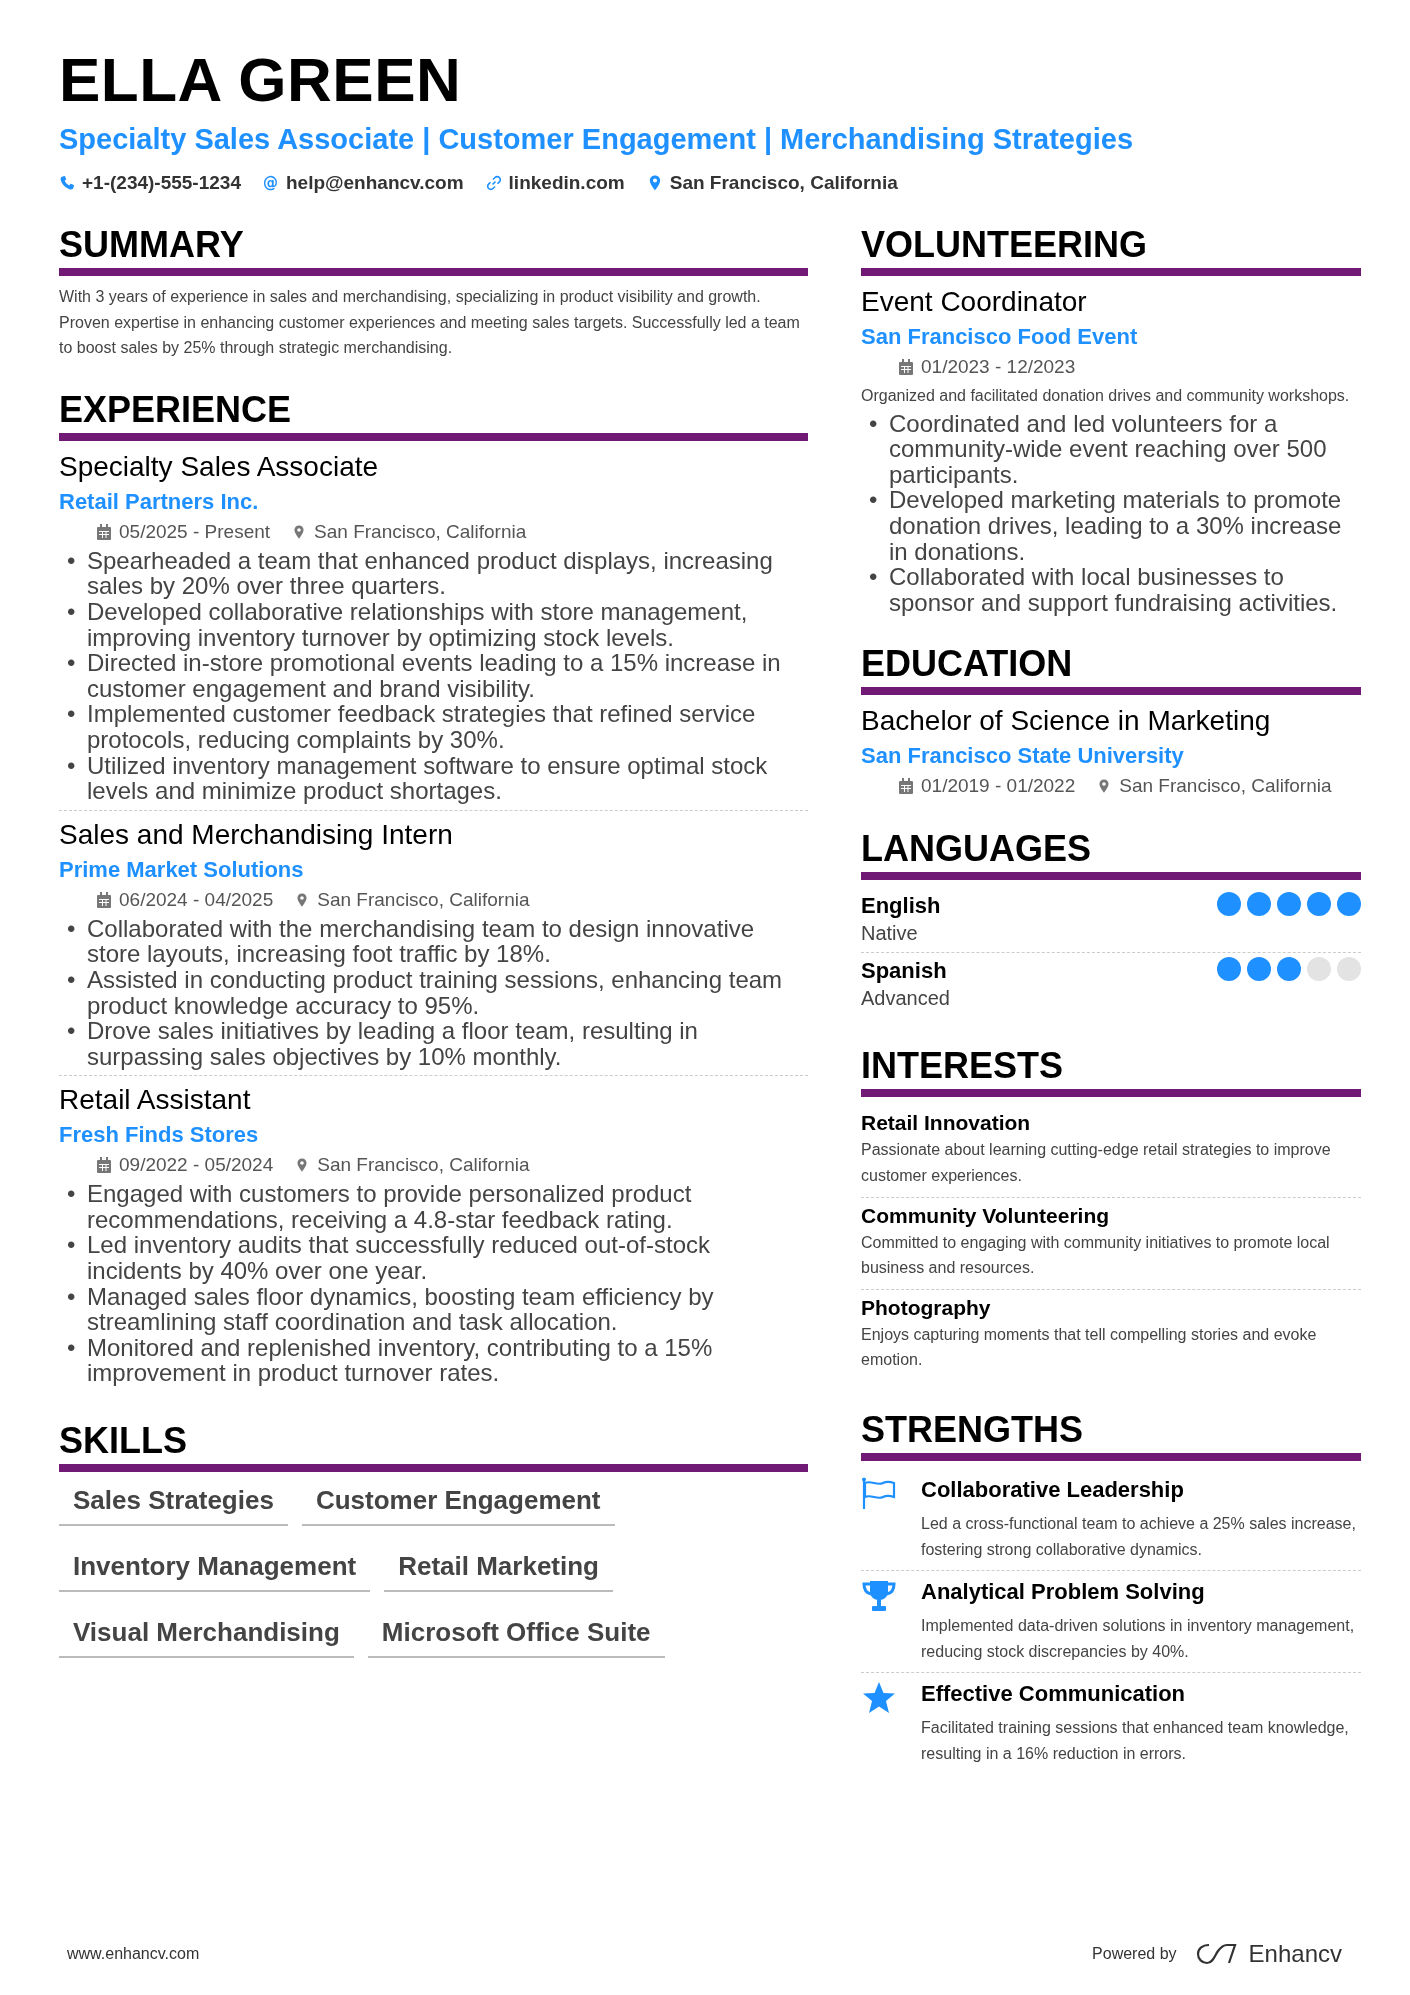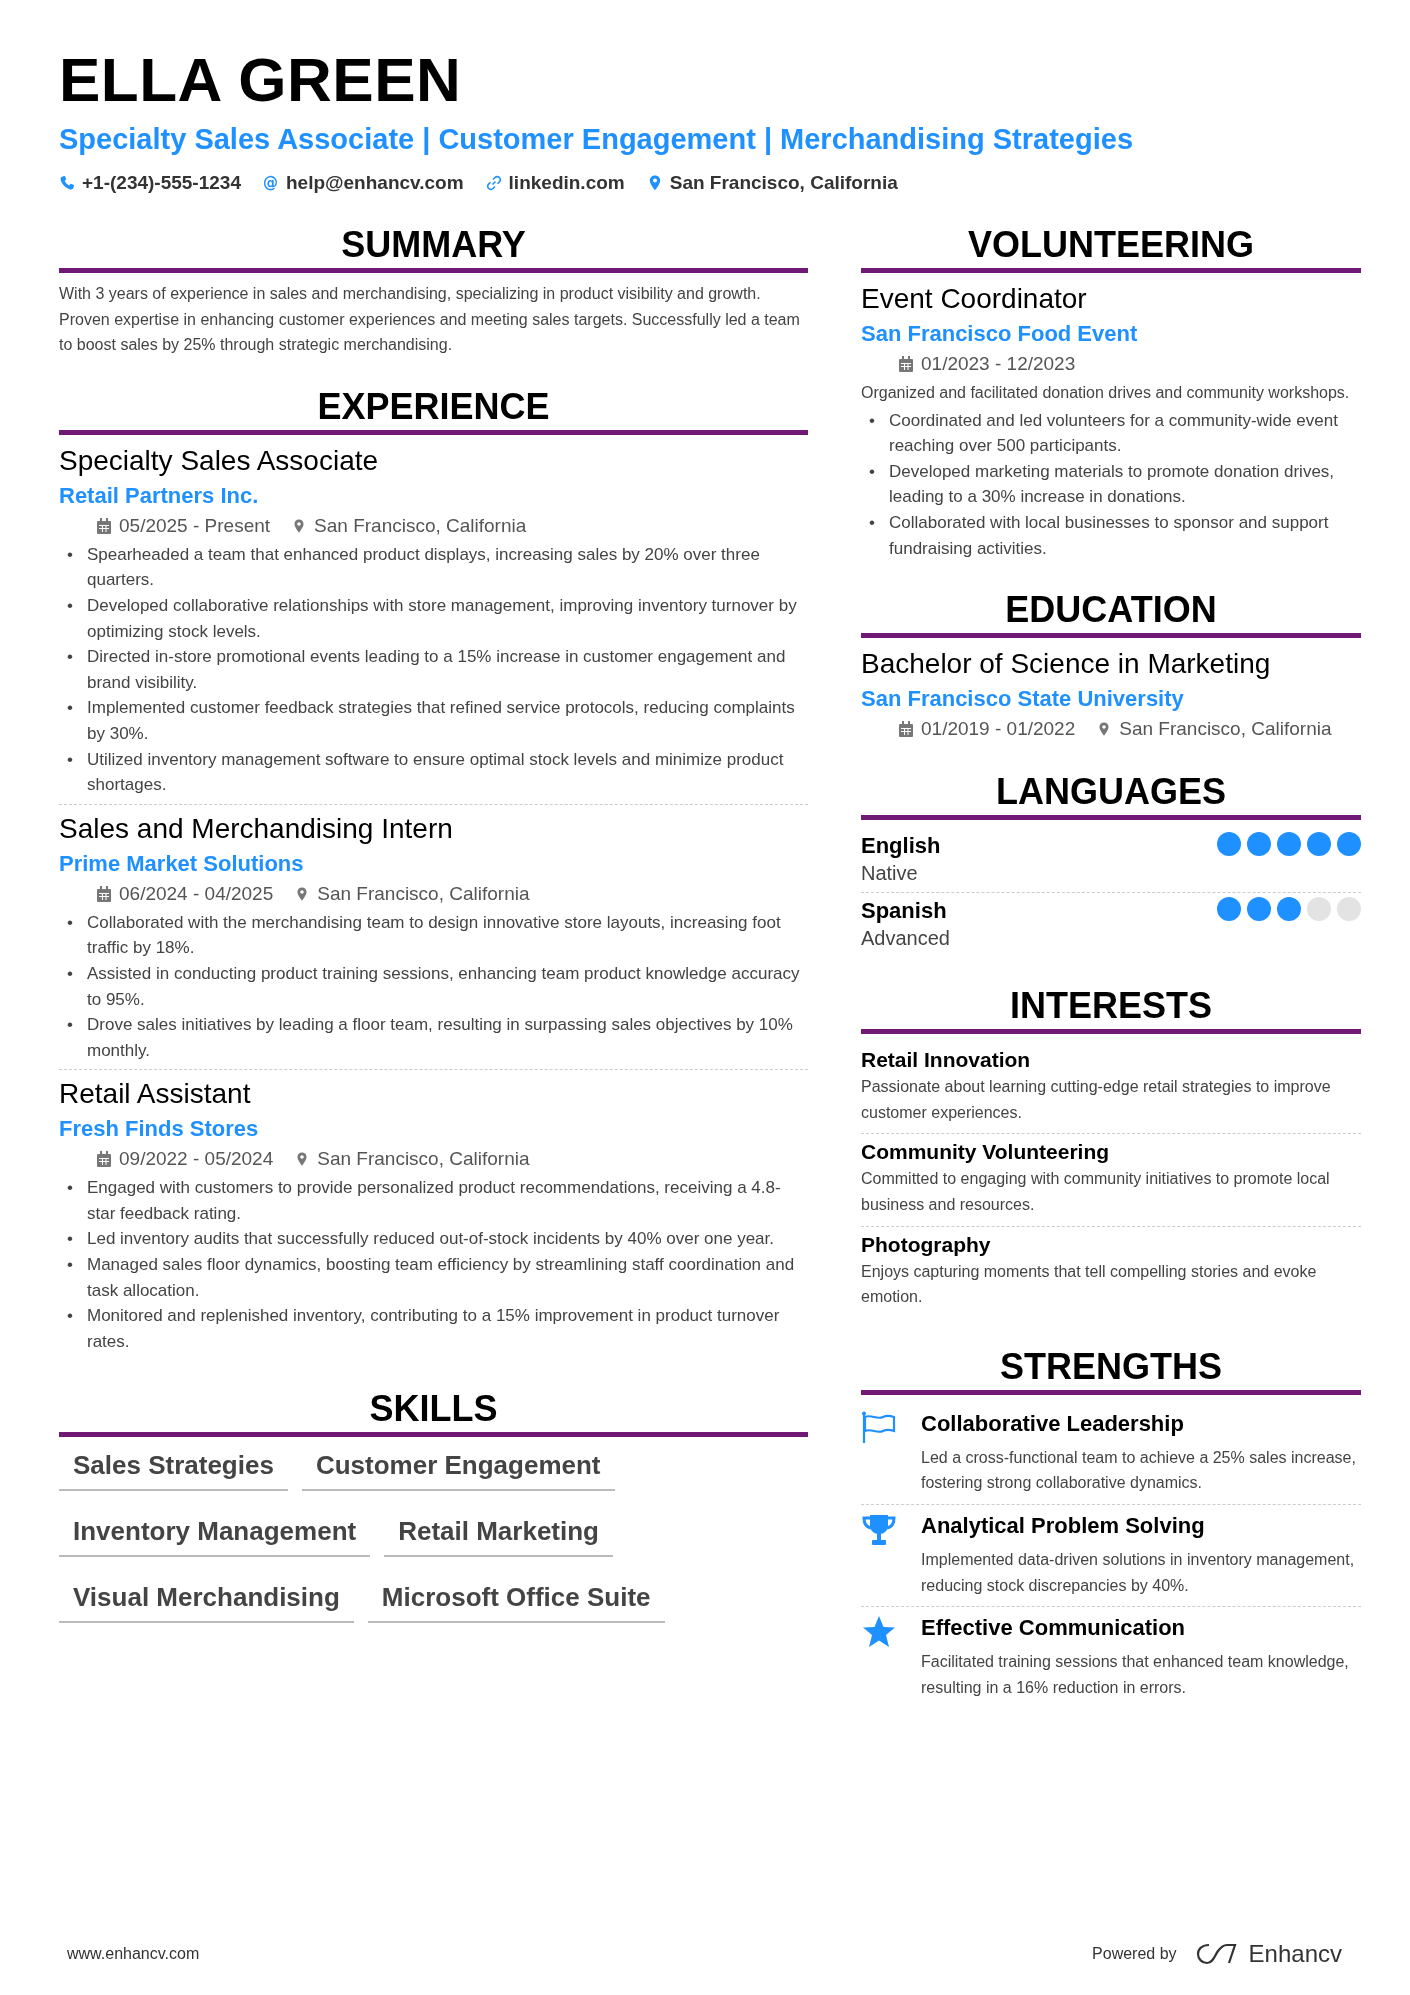--- a/index.html
+++ b/index.html
@@ -6,30 +6,30 @@
   body { width: 1410px; height: 1995px; background: #fff; font-family: "Liberation Sans", "DejaVu Sans", sans-serif; color: #333; position: relative; overflow: hidden; }
   .page { position: absolute; left: 59px; top: 44px; width: 1302px; }
   .name { font-size: 62px; font-weight: 700; color: #000; letter-spacing: 0.5px; line-height: 72px; }
   .subtitle { font-size: 29px; font-weight: 700; color: #1e90ff; line-height: 38px; margin-top: 4px; }
   .contacts { display: flex; gap: 22px; margin-top: 12px; font-size: 19px; font-weight: 700; color: #333; line-height: 26px; }
   .contact { display: flex; align-items: center; gap: 7px; }
   .contact svg { width: 16px; height: 16px; fill: #1e90ff; }
   .cols { display: flex; justify-content: space-between; margin-top: 28px; }
   .left { width: 749px; }
   .right { width: 500px; }
-  .sec-title { font-size: 36px; font-weight: 700; color: #000; line-height: 42px; border-bottom: 5px solid #701a75; padding-bottom: 2px; margin-bottom: 8px; text-align: center; }
+  .sec-title { font-size: 36px; font-weight: 700; color: #000; line-height: 42px; border-bottom: 8px solid #701a75; padding-bottom: 2px; margin-bottom: 8px; }
   .section { margin-bottom: 28px; }
   .body-text { font-size: 16px; line-height: 25.6px; color: #444; }
   .role { font-size: 28px; color: #000; line-height: 36px; }
   .company { font-size: 22px; font-weight: 700; color: #1e90ff; line-height: 30px; margin-top: 2px; }
   .meta { display: flex; gap: 22px; font-size: 19px; color: #555; line-height: 28px; margin-top: 1px; padding-left: 38px; }
   .meta span.m { display: flex; align-items: center; gap: 8px; }
   .meta svg { width: 14px; height: 16px; fill: #777; }
   ul.bullets { list-style: none; margin-top: 2px; }
-  ul.bullets li { position: relative; padding-left: 28px; font-size: 17px; line-height: 25.6px; color: #444; }
+  ul.bullets li { position: relative; padding-left: 28px; font-size: 24px; line-height: 25.6px; color: #444; }
   ul.bullets li::before { content: "•"; position: absolute; left: 8px; color: #444; }
   .exp-item { padding-bottom: 6px; margin-bottom: 6px; border-bottom: 1.5px dashed #ccc; }
   .exp-item:last-child { border-bottom: none; }
   .skills { display: flex; flex-wrap: wrap; gap: 26px 14px; margin-top: 14px; }
   .skill { font-size: 26px; font-weight: 700; color: #444; padding: 0 14px 10px 14px; border-bottom: 2px solid #bbb; line-height: 28px; }
   .lang { display: flex; justify-content: space-between; padding: 4px 0 6px; border-bottom: 1.5px dashed #ccc; }
   .lang:last-child { border-bottom: none; gap: 48px; }
   .lang-name { font-size: 22px; font-weight: 700; color: #000; line-height: 28px; }
   .lang-level { font-size: 20px; color: #444; line-height: 26px; }
   .dots { display: flex; gap: 6px; }

